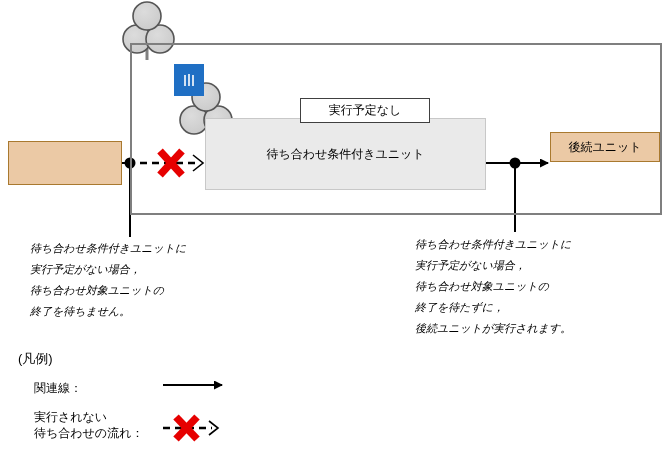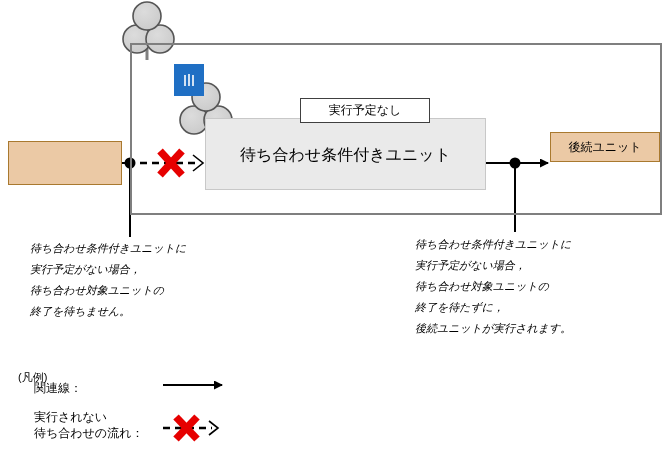--- a/index.html
+++ b/index.html
@@ -77,21 +77,21 @@
   }
   .cond-unit {
     left: 205px;
     top: 118px;
     width: 281px;
     height: 72px;
     background: #eaeaea;
     border: 1px solid #c8c8c8;
   }
   .cond-unit-label {
-    font-size: 16px;
+    font-size: 12px;
     line-height: 17px;
     white-space: nowrap;
   }
 
   
   .status-box {
     left: 280px;
     top: 98px;
     width: 130px;
     height: 25px;
@@ -113,22 +113,22 @@
     line-height: 21px;
     white-space: pre;
     font-style: italic;
   }
   .annot-left  { left: 30px;  top: 238px; }
   .annot-right { left: 415px; top: 234px; }
 
   
   .legend-title {
     left: 18px;
-    top: 370px;
-    font-size: 11px;
+    top: 350px;
+    font-size: 13px;
     white-space: nowrap;
   }
   .legend-label {
     font-size: 12px;
     line-height: 16px;
     white-space: pre;
   }
   .legend-label-1 { left: 34px; top: 380px; }
   .legend-label-2 { left: 34px; top: 409px; }
   .blue-tile {

